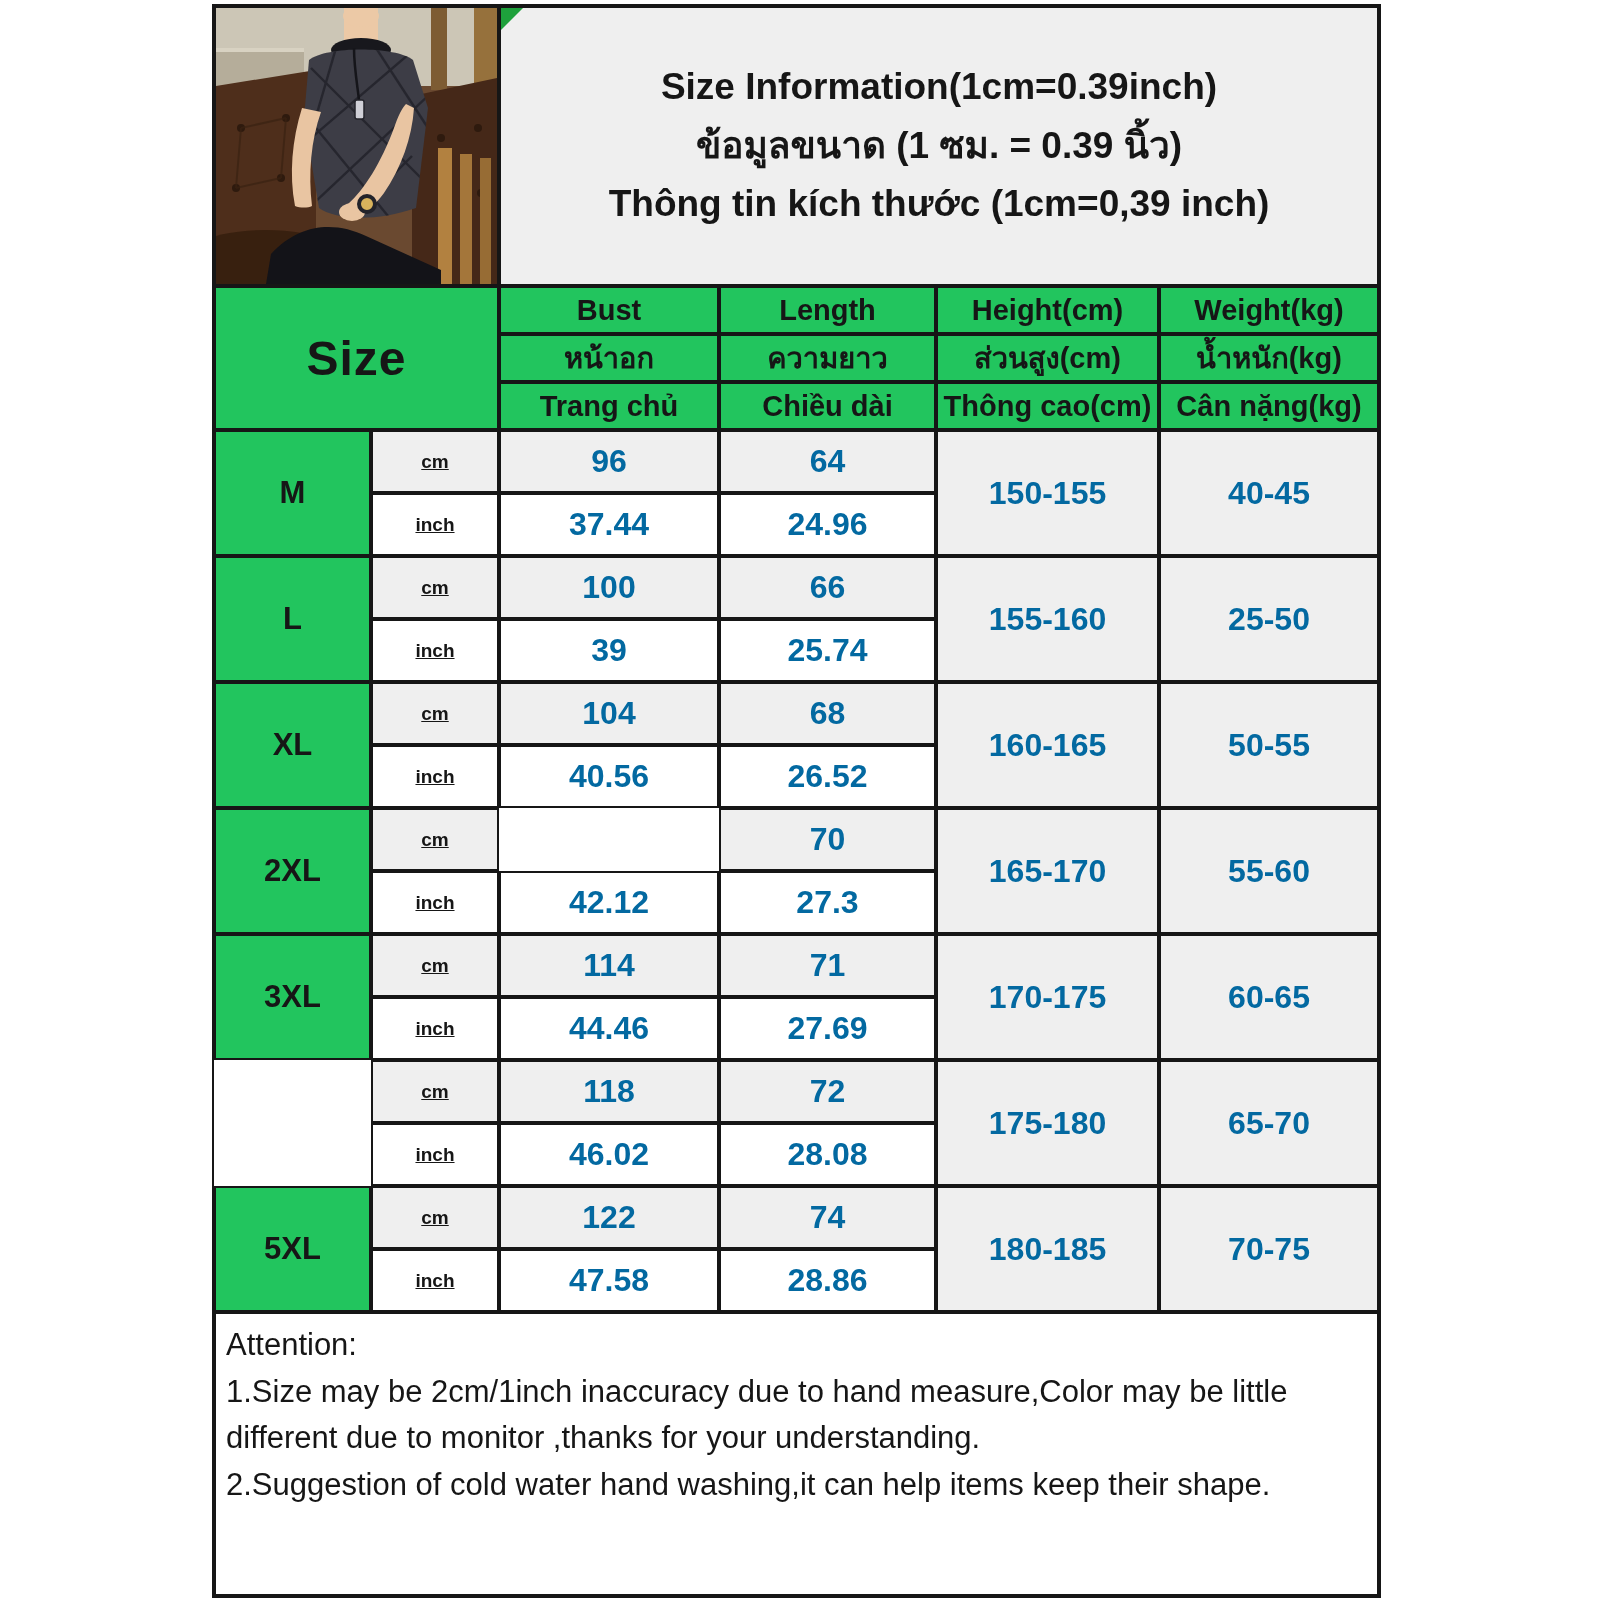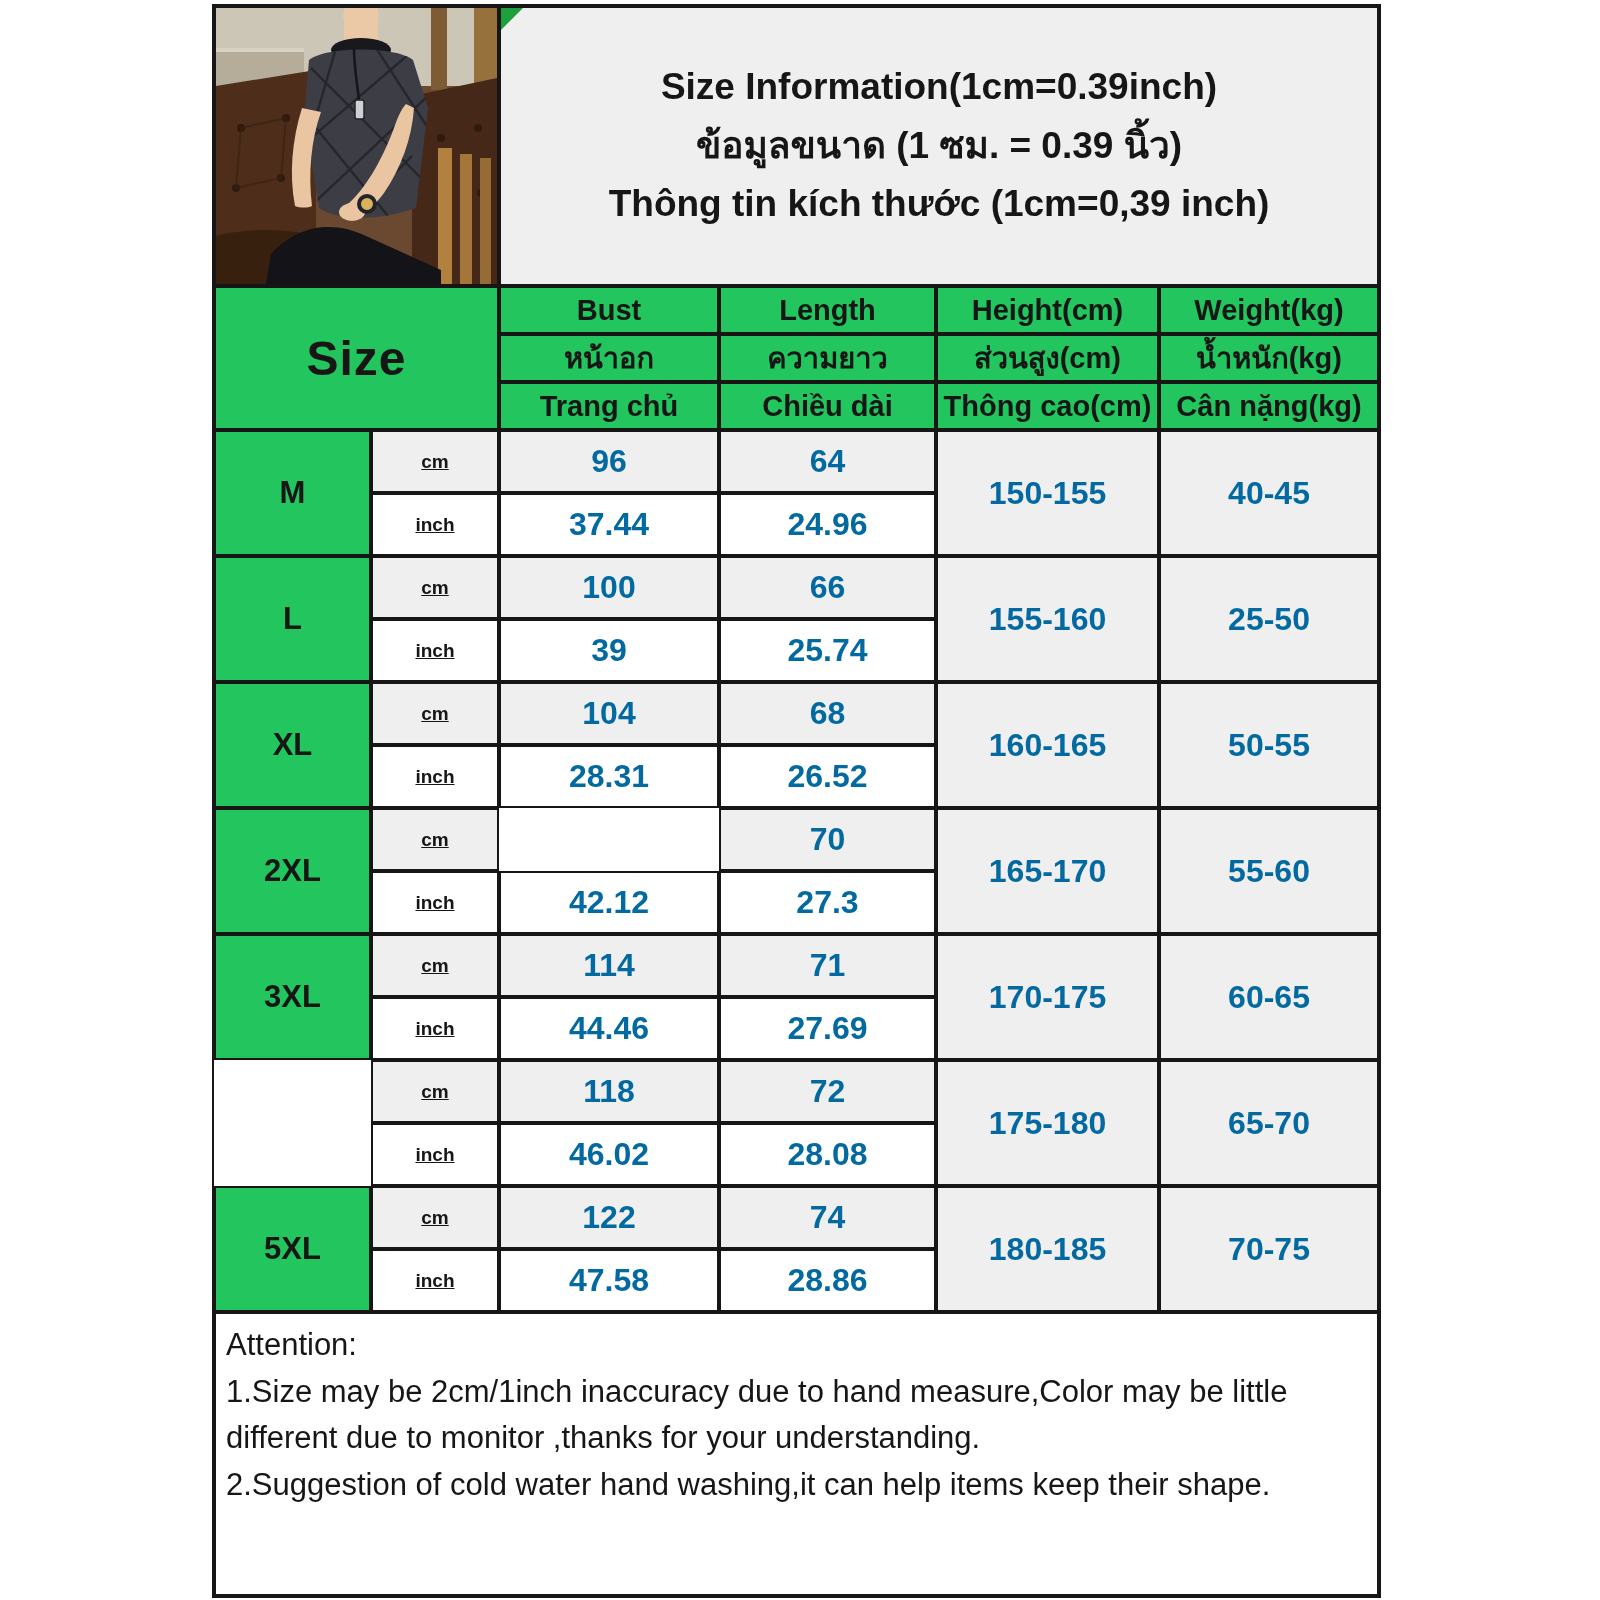--- a/index.html
+++ b/index.html
@@ -152,21 +152,21 @@
   <div class="cell bg-white val" style="grid-area:8/3/9/4">39</div>
   <div class="cell bg-white val" style="grid-area:8/4/9/5">25.74</div>
 
   <div class="cell bg-gray size-label" style="grid-area:9/1/11/2">XL</div>
   <div class="cell bg-light unit" style="grid-area:9/2/10/3">cm</div>
   <div class="cell bg-light val" style="grid-area:9/3/10/4">104</div>
   <div class="cell bg-light val" style="grid-area:9/4/10/5">68</div>
   <div class="cell bg-light val" style="grid-area:9/5/11/6">160-165</div>
   <div class="cell bg-light val" style="grid-area:9/6/11/7">50-55</div>
   <div class="cell bg-white unit" style="grid-area:10/2/11/3">inch</div>
-  <div class="cell bg-white val" style="grid-area:10/3/11/4">28.31</div>
+  <div class="cell bg-white val" style="grid-area:10/3/11/4">40.56</div>
   <div class="cell bg-white val" style="grid-area:10/4/11/5">26.52</div>
 
   <div class="cell bg-gray size-label" style="grid-area:11/1/13/2">2XL</div>
   <div class="cell bg-light unit" style="grid-area:11/2/12/3">cm</div>
   <div class="cell bg-light val" style="grid-area:11/4/12/5">70</div>
   <div class="cell bg-light val" style="grid-area:11/5/13/6">165-170</div>
   <div class="cell bg-light val" style="grid-area:11/6/13/7">55-60</div>
   <div class="cell bg-white unit" style="grid-area:12/2/13/3">inch</div>
   <div class="cell bg-white val" style="grid-area:12/3/13/4">42.12</div>
   <div class="cell bg-white val" style="grid-area:12/4/13/5">27.3</div>

